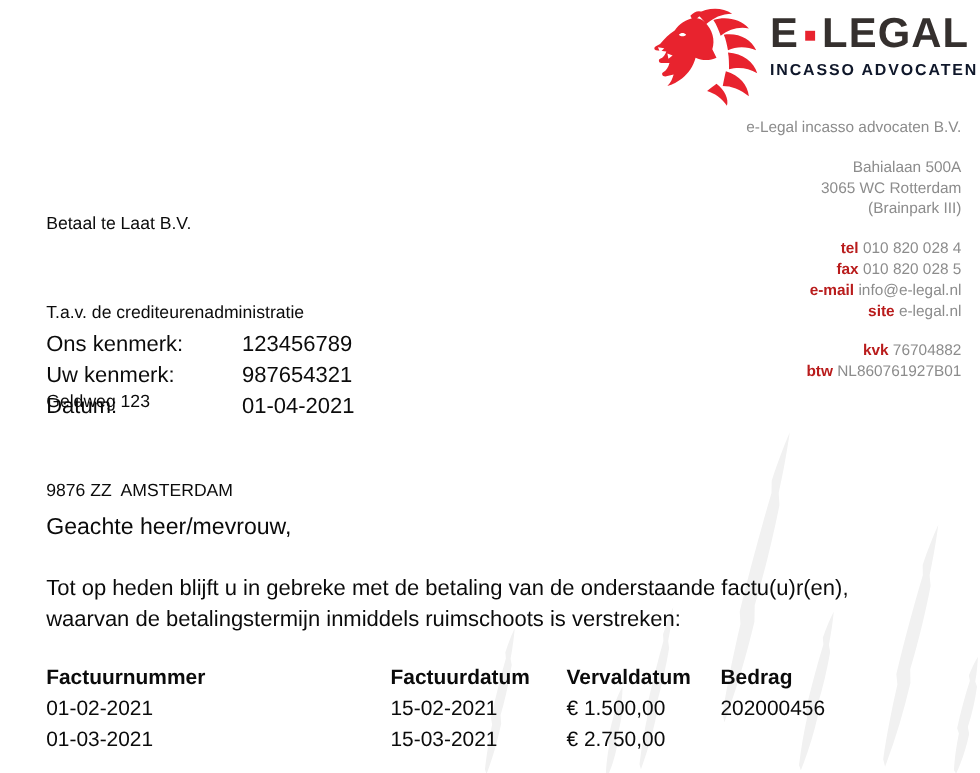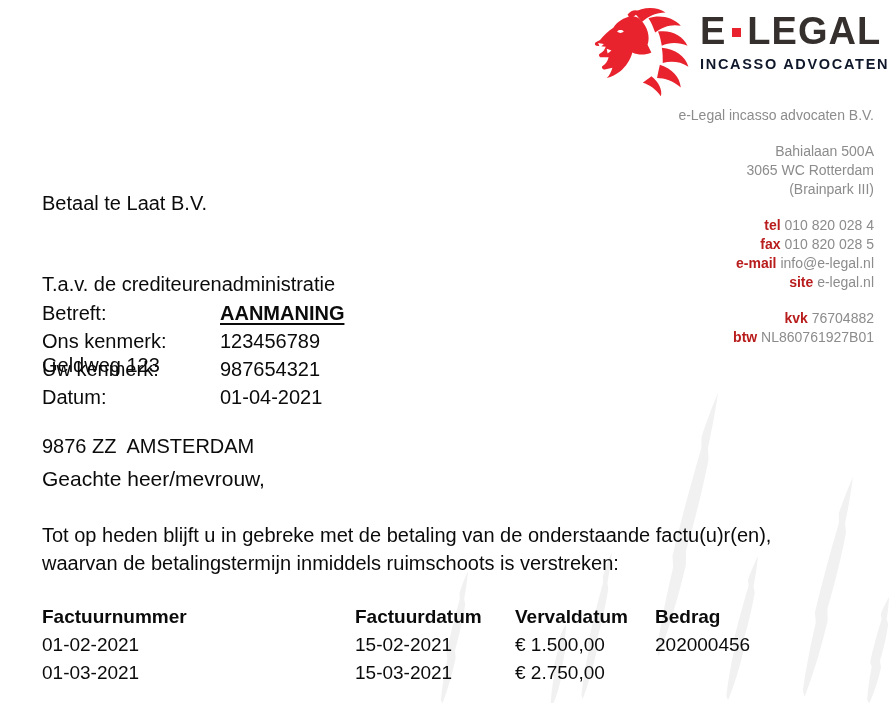--- a/index.html
+++ b/index.html
@@ -23,21 +23,21 @@
   .brand-tagline { font-size:14.5px; font-weight:bold; letter-spacing:1.7px;
                    color:#0f172a; margin-top:6px; white-space:nowrap; }
 
   
   .sender { position:absolute; right:17px; top:106px; text-align:right;
             font-size:14px; line-height:19px; color:#8c8c8c; }
   .sender .grp { margin-bottom:17px; }
   .sender .lbl { font-weight:bold; color:#b91c1c; }
 
   
-  .recipient { position:absolute; left:42px; top:136px; font-size:20px;
+  .recipient { position:absolute; left:42px; top:136px; font-size:16px;
                line-height:27px; white-space:pre-wrap; }
   .meta { position:absolute; left:42px; top:299px; font-size:20px; line-height:28px; }
   .meta .label { display:inline-block; width:178px; }
   .value-emph { font-weight:bold; text-decoration:underline;
                 text-decoration-thickness:2px; text-underline-offset:3px; }
   .salutation { position:absolute; left:42px; top:467px; font-size:21px; }
   .paragraph { position:absolute; left:42px; top:521px; font-size:20px; line-height:28px; }
 
   .invoice { position:absolute; left:42px; top:603px; font-size:19px; line-height:28px;
              display:grid; grid-template-columns:313px 160px 140px 140px; }
@@ -115,23 +115,20 @@
 
     <div class="recipient">
       <div>Betaal te Laat B.V.</div>
       <div>T.a.v. de crediteurenadministratie</div>
       <div>Geldweg 123</div>
       <div>9876 ZZ  AMSTERDAM</div>
     </div>
 
     <div class="meta">
       <div>
-        <span class="label">Betreft:</span><span class="value-emph">AANMANING</span>
-      </div>
-      <div>
         <span class="label">Ons kenmerk:</span><span>123456789</span>
       </div>
       <div>
         <span class="label">Uw kenmerk:</span><span>987654321</span>
       </div>
       <div>
         <span class="label">Datum:</span><span>01-04-2021</span>
       </div>
     </div>
 

